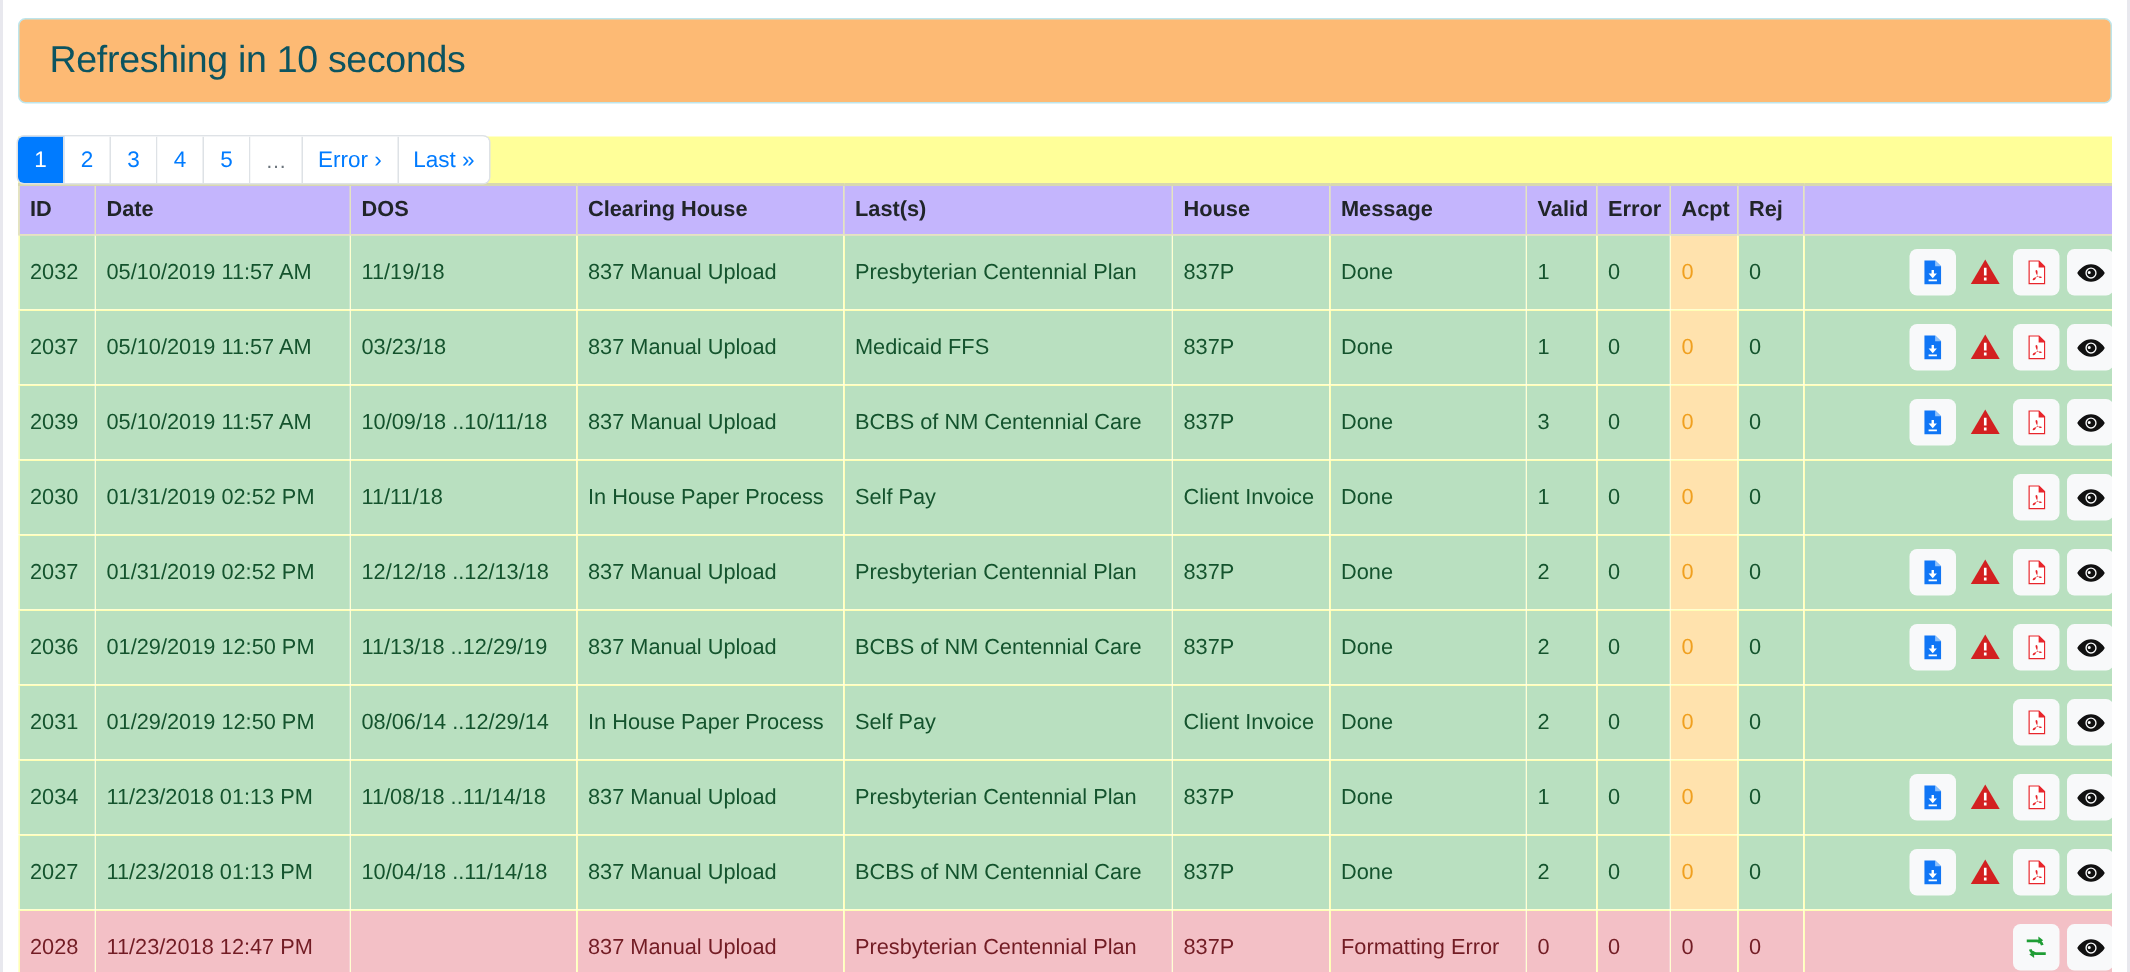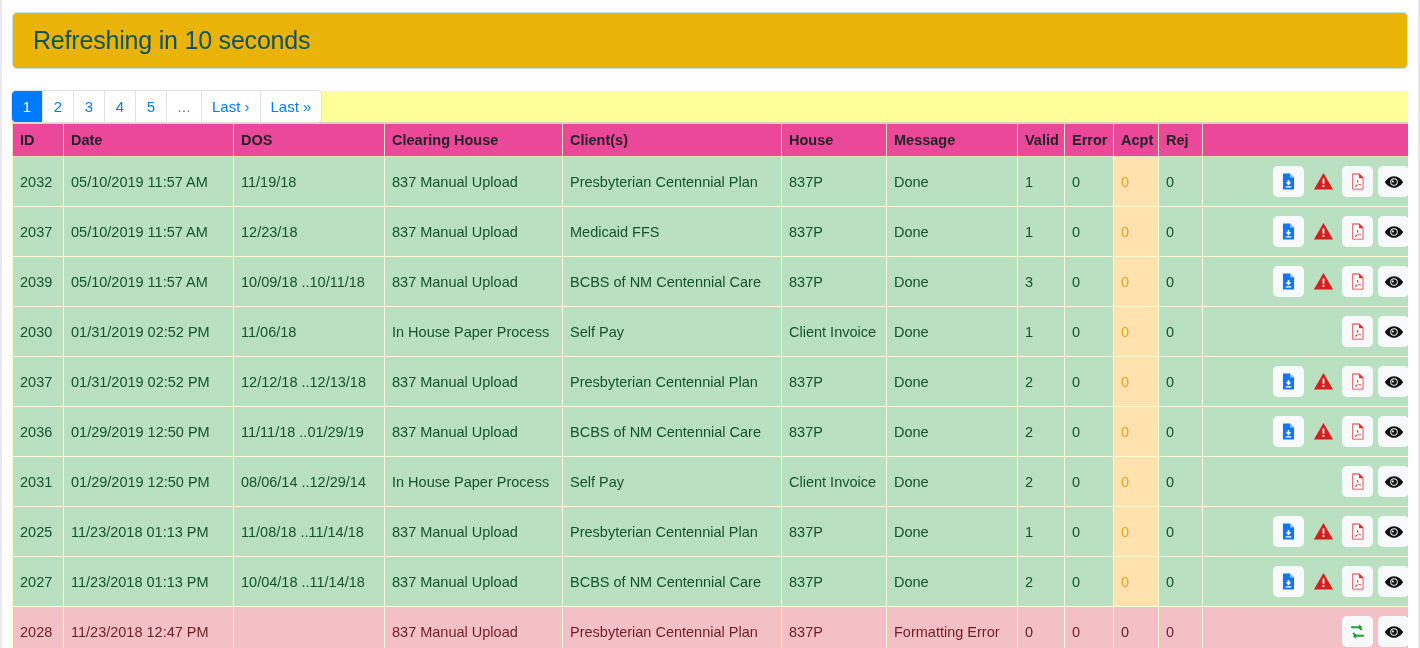--- a/index.html
+++ b/index.html
@@ -17,21 +17,21 @@
     border-left: 2px solid #e8e8ee;
     border-right: 2px solid #e8e8ee;
     padding: 0 10px;
     overflow: hidden;
   }
 
   
   .alert-banner {
     margin: 12px 0 0 0;
     height: 57px;
-    background: #eab308;
+    background: #fdba74;
     border: 1px solid #bee5eb;
     border-radius: 5px;
     color: #0c5460;
     display: flex;
     align-items: center;
     padding: 0 20px;
   }
   .alert-banner .alert-text {
     font-size: 25px;
     font-weight: 500;
@@ -76,21 +76,21 @@
     width: 100%;
     overflow: hidden;
   }
   table.grid {
     border-collapse: collapse;
     width: 100%;
     table-layout: fixed;
     font-size: 14.5px;
   }
   table.grid thead th {
-    background: #ec4899;
+    background: #c4b5fd;
     color: #212529;
     font-weight: bold;
     text-align: left;
     padding: 8px 7px;
     height: 32px;
     border: 1px solid #e4e4c0;
     border-top: 2px solid #d8d8b0;
     white-space: nowrap;
     vertical-align: middle;
   }
@@ -166,21 +166,21 @@
   </div>
 
   <div class="pager-strip">
     <div class="pagination" id="pagination">
         <div class="pg active">1</div>
         <div class="pg">2</div>
         <div class="pg">3</div>
         <div class="pg">4</div>
         <div class="pg">5</div>
         <div class="pg dots">…</div>
-        <div class="pg">Last ›</div>
+        <div class="pg">Error ›</div>
         <div class="pg">Last »</div>
       </div>
   </div>
 
   <div class="table-wrap">
     <table class="grid">
       <colgroup>
         <col class="w-id">
           <col class="w-date">
           <col class="w-dos">
@@ -193,21 +193,21 @@
           <col class="w-acpt">
           <col class="w-rej">
           <col class="w-act">
       </colgroup>
       <thead>
         <tr id="header-row">
             <th>ID</th>
             <th>Date</th>
             <th>DOS</th>
             <th>Clearing House</th>
-            <th>Client(s)</th>
+            <th>Last(s)</th>
             <th>House</th>
             <th>Message</th>
             <th>Valid</th>
             <th>Error</th>
             <th>Acpt</th>
             <th>Rej</th>
             <th></th>
           </tr>
       </thead>
       <tbody id="table-body">
@@ -253,21 +253,21 @@
                     <path d="M12 8.6a3.4 3.4 0 1 0 0 6.8 3.4 3.4 0 0 0 0-6.8z" fill="#111111"></path>
                     <path d="M10.6 10.3a1.2 1.2 0 1 0 0 2.4 1.2 1.2 0 0 0 0-2.4z" fill="#ffffff"></path>
                   </svg>
                 </div>
               </div>
             </td>
           </tr>
           <tr class="row-ok">
             <td class="c-id">2037</td>
             <td class="c-date">05/10/2019 11:57 AM</td>
-            <td class="c-dos">12/23/18</td>
+            <td class="c-dos">03/23/18</td>
             <td class="c-ch">837 Manual Upload</td>
             <td class="c-payor">Medicaid FFS</td>
             <td class="c-method">837P</td>
             <td class="c-msg">Done</td>
             <td class="c-valid">1</td>
             <td class="c-error">0</td>
             <td class="c-acpt">0</td>
             <td class="c-rej">0</td>
             <td class="col-actions">
               <div class="actions">
@@ -345,21 +345,21 @@
                     <path d="M12 8.6a3.4 3.4 0 1 0 0 6.8 3.4 3.4 0 0 0 0-6.8z" fill="#111111"></path>
                     <path d="M10.6 10.3a1.2 1.2 0 1 0 0 2.4 1.2 1.2 0 0 0 0-2.4z" fill="#ffffff"></path>
                   </svg>
                 </div>
               </div>
             </td>
           </tr>
           <tr class="row-ok">
             <td class="c-id">2030</td>
             <td class="c-date">01/31/2019 02:52 PM</td>
-            <td class="c-dos">11/06/18</td>
+            <td class="c-dos">11/11/18</td>
             <td class="c-ch">In House Paper Process</td>
             <td class="c-payor">Self Pay</td>
             <td class="c-method">Client Invoice</td>
             <td class="c-msg">Done</td>
             <td class="c-valid">1</td>
             <td class="c-error">0</td>
             <td class="c-acpt">0</td>
             <td class="c-rej">0</td>
             <td class="col-actions">
               <div class="actions">
@@ -423,21 +423,21 @@
                     <path d="M12 8.6a3.4 3.4 0 1 0 0 6.8 3.4 3.4 0 0 0 0-6.8z" fill="#111111"></path>
                     <path d="M10.6 10.3a1.2 1.2 0 1 0 0 2.4 1.2 1.2 0 0 0 0-2.4z" fill="#ffffff"></path>
                   </svg>
                 </div>
               </div>
             </td>
           </tr>
           <tr class="row-ok">
             <td class="c-id">2036</td>
             <td class="c-date">01/29/2019 12:50 PM</td>
-            <td class="c-dos">11/11/18 ..01/29/19</td>
+            <td class="c-dos">11/13/18 ..12/29/19</td>
             <td class="c-ch">837 Manual Upload</td>
             <td class="c-payor">BCBS of NM Centennial Care</td>
             <td class="c-method">837P</td>
             <td class="c-msg">Done</td>
             <td class="c-valid">2</td>
             <td class="c-error">0</td>
             <td class="c-acpt">0</td>
             <td class="c-rej">0</td>
             <td class="col-actions">
               <div class="actions">
@@ -499,21 +499,21 @@
                   <svg width="20" height="20" viewBox="0 0 24 24">
                     <path d="M12 5C6.8 5 2.6 9.1 1 12c1.6 2.9 5.8 7 11 7s9.4-4.1 11-7c-1.6-2.9-5.8-7-11-7zm0 11.5A4.5 4.5 0 1 1 12 7.5a4.5 4.5 0 0 1 0 9z" fill="#111111"></path>
                     <path d="M12 8.6a3.4 3.4 0 1 0 0 6.8 3.4 3.4 0 0 0 0-6.8z" fill="#111111"></path>
                     <path d="M10.6 10.3a1.2 1.2 0 1 0 0 2.4 1.2 1.2 0 0 0 0-2.4z" fill="#ffffff"></path>
                   </svg>
                 </div>
               </div>
             </td>
           </tr>
           <tr class="row-ok">
-            <td class="c-id">2025</td>
+            <td class="c-id">2034</td>
             <td class="c-date">11/23/2018 01:13 PM</td>
             <td class="c-dos">11/08/18 ..11/14/18</td>
             <td class="c-ch">837 Manual Upload</td>
             <td class="c-payor">Presbyterian Centennial Plan</td>
             <td class="c-method">837P</td>
             <td class="c-msg">Done</td>
             <td class="c-valid">1</td>
             <td class="c-error">0</td>
             <td class="c-acpt">0</td>
             <td class="c-rej">0</td>

